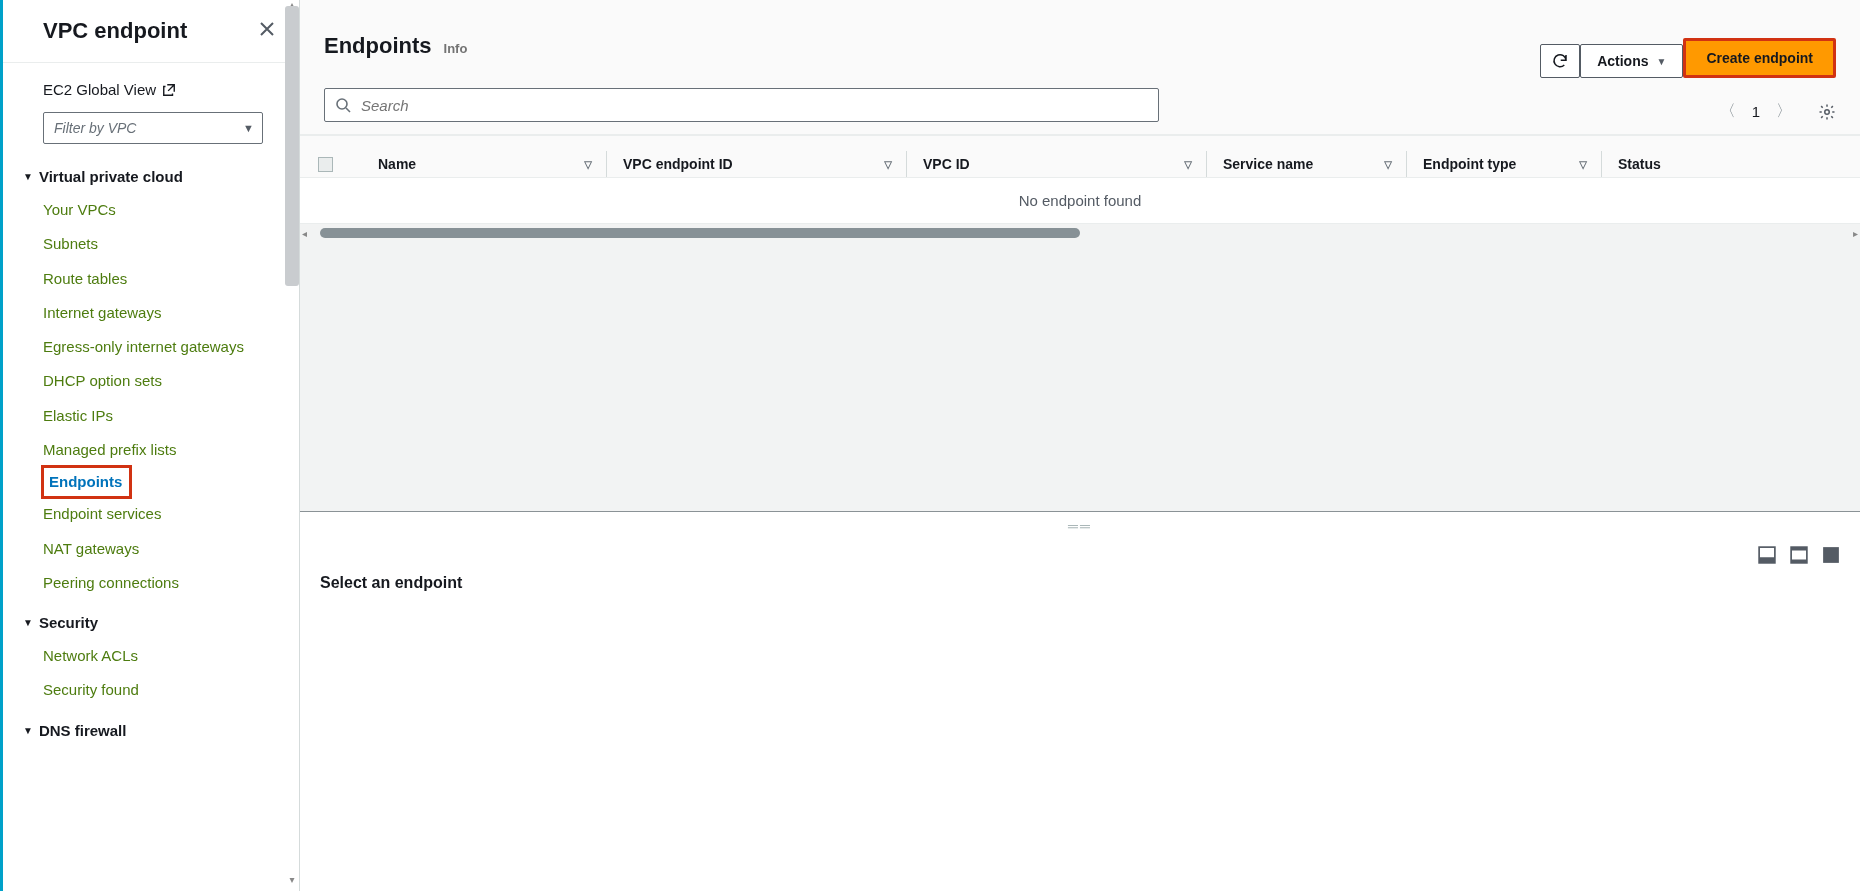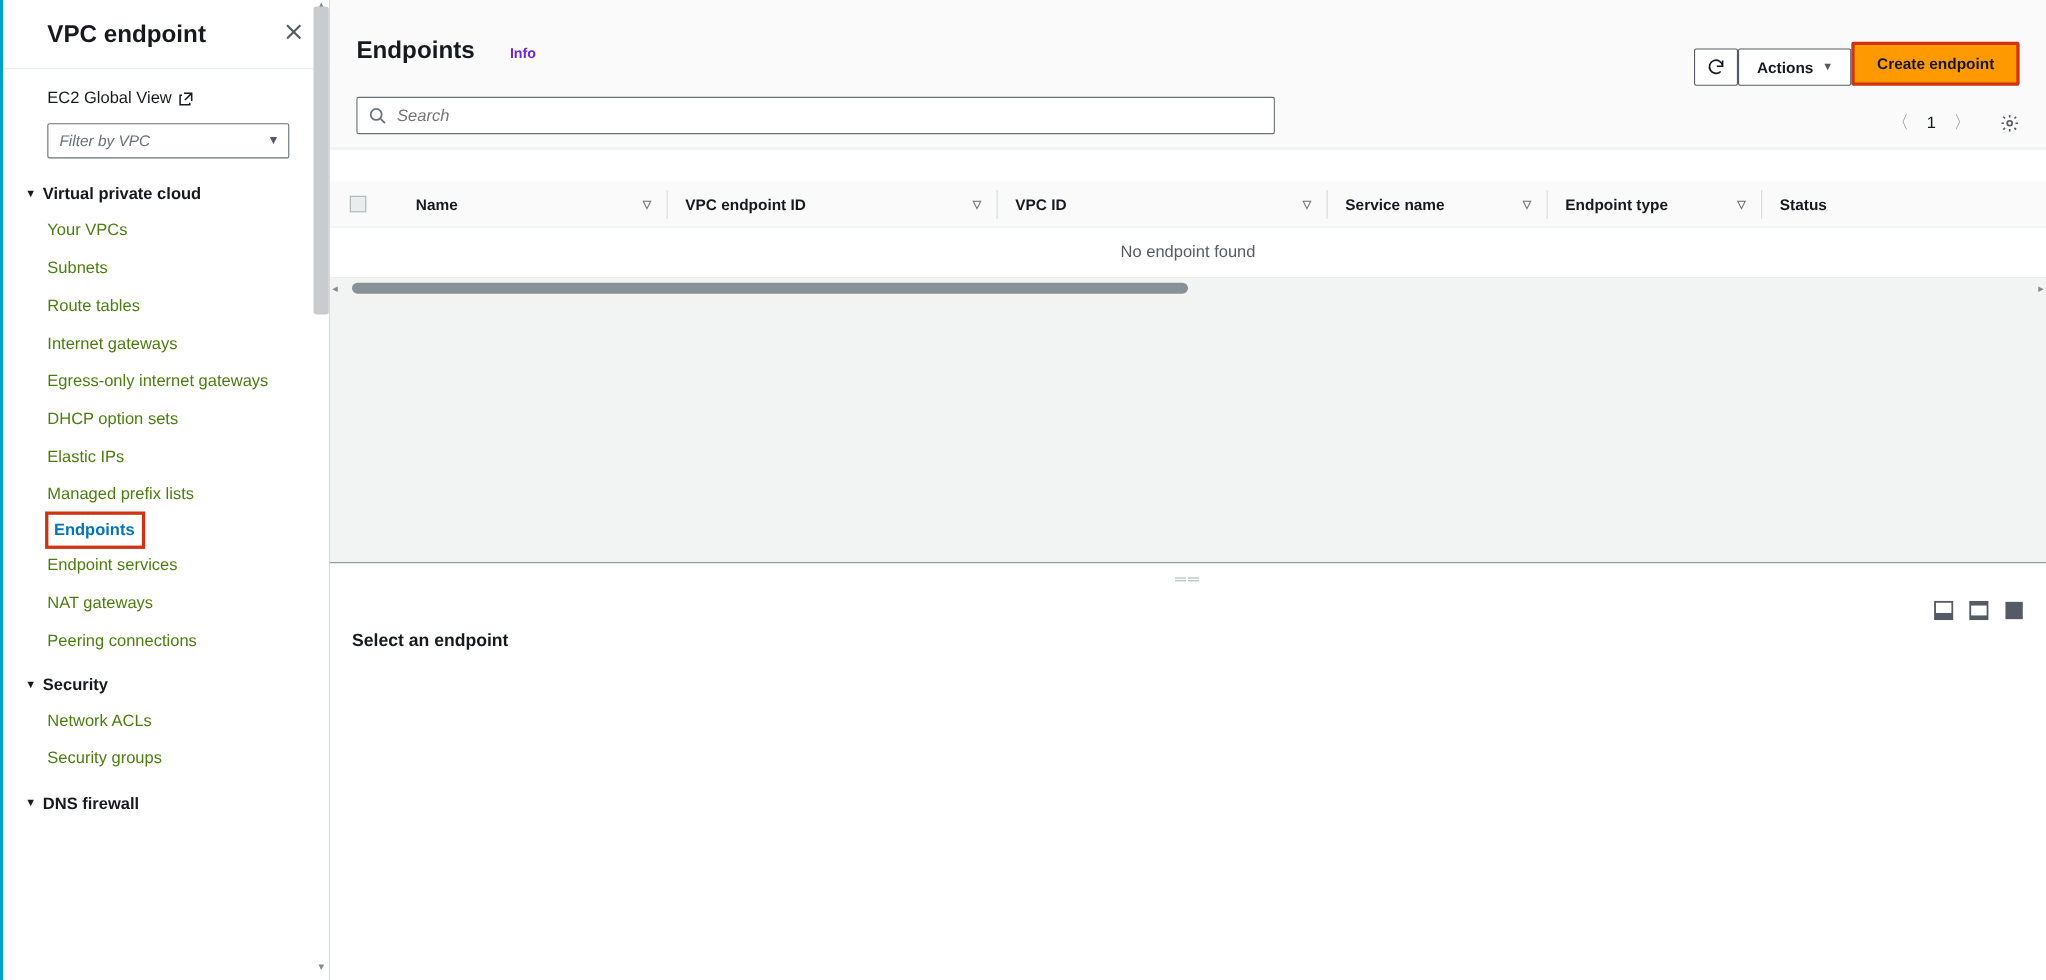--- a/index.html
+++ b/index.html
@@ -64,21 +64,21 @@
 
   
   .main { flex:1; display:flex; flex-direction:column; background:#f2f3f3; }
   .page-header {
     padding: 14px 24px 12px 24px; background:#fafafa;
     border-bottom:1px solid #eaeded;
   }
   .title-row { display:flex; align-items:center; justify-content:space-between; }
   .title-left { display:flex; align-items:baseline; gap:12px; }
   .page-title { font-size:22px; font-weight:700; }
-  .info-link { color:#6d28d9; font-size:13px; font-weight:700; cursor:pointer;margin-left:20px; }
+  .info-link { color:#737373; font-size:13px; font-weight:700; cursor:pointer; }
   .title-actions { display:flex; align-items:flex-end; }
   .btn {
     height:34px; border:1px solid #545b64; background:#fff; border-radius:2px;
     display:inline-flex; align-items:center; padding:0 16px; font-size:14px; font-weight:700;
     color:#16191f; cursor:pointer; gap:8px;
   }
   .btn.icon-only { padding:0 10px; }
   .btn .tri { font-size:10px; color:#545b64;}
   .btn.primary {
     background:#ff9900; border:3px solid #d13212; color:#16191f; font-weight:700;
@@ -95,22 +95,22 @@
   }
   .search-icon { width:16px; height:16px; color:#687078; }
   .pager { display:flex; align-items:center; gap:16px; color:#545b64; }
   .pager .pg-num { color:#16191f; font-weight:400; font-size:15px;}
   .pager .chev { font-size:16px; cursor:pointer; color:#879196;}
   .gear { width:18px; height:18px; cursor:pointer; color:#545b64; margin-left:10px;}
 
   
   .table-wrap { background:#fff; border-top:1px solid #eaeded; }
   .thead {
-    display:flex; align-items:center; height:42px; border-bottom:1px solid #eaeded;
-    padding-left:18px; background:#fafafa;margin-top:29px;
+    display:flex; align-items:flex-end; height:42px; border-bottom:1px solid #eaeded;
+    padding-left:18px; background:#fafafa;
   }
   .th {
     display:flex; align-items:center; justify-content:space-between;
     font-weight:700; font-size:14px; color:#16191f;
     border-right:1px solid #d5dbdb; height:26px; padding:0 14px 0 16px;
   }
   .th:last-child{border-right:none;}
   .th .sort { font-size:10px; color:#687078; cursor:pointer;}
   .th-check { width:44px; padding-left:0; border-right:none;}
   .cb { width:15px; height:15px; border:1px solid #aab7b8; background:#eaeded; }
@@ -192,21 +192,21 @@
       <a class="nav-item">Endpoint services</a>
       <a class="nav-item">NAT gateways</a>
       <a class="nav-item">Peering connections</a>
 
       
       <div class="nav-group-header">
         <span class="tri">▼</span>
         <span>Security</span>
       </div>
       <a class="nav-item">Network ACLs</a>
-      <a class="nav-item">Security groups</a>
+      <a class="nav-item">Security found</a>
 
       
       <div class="nav-group-header">
         <span class="tri">▼</span>
         <span>DNS firewall</span>
       </div>
     </div>
   </aside>
 
   <main class="main">

